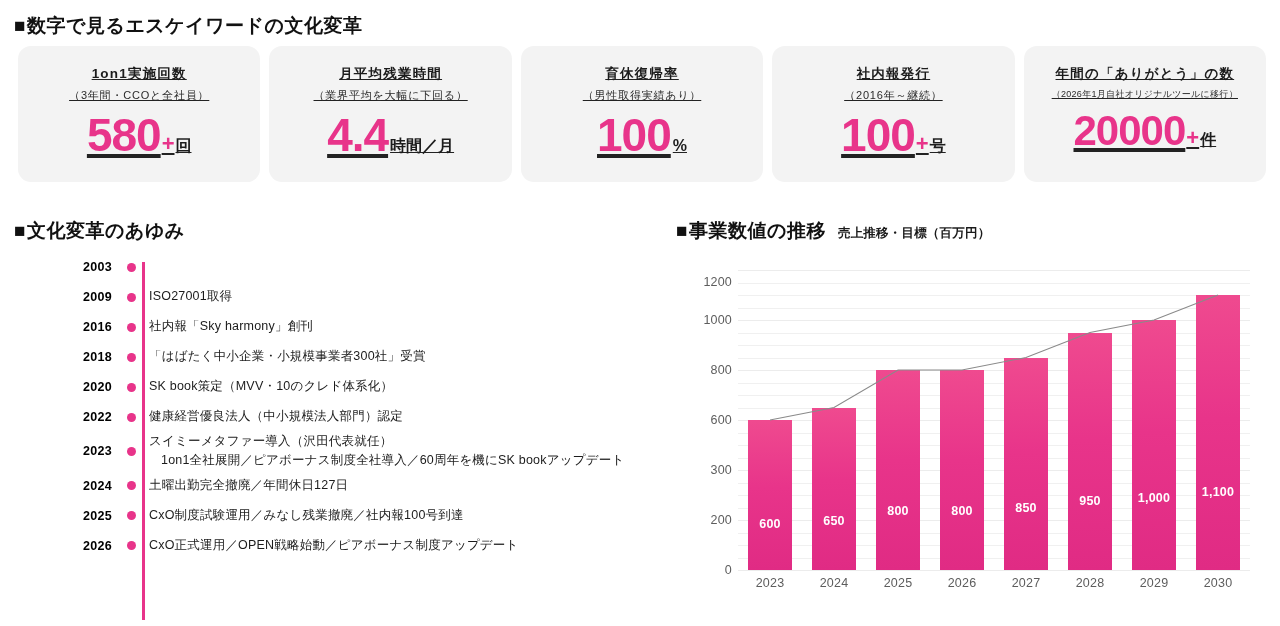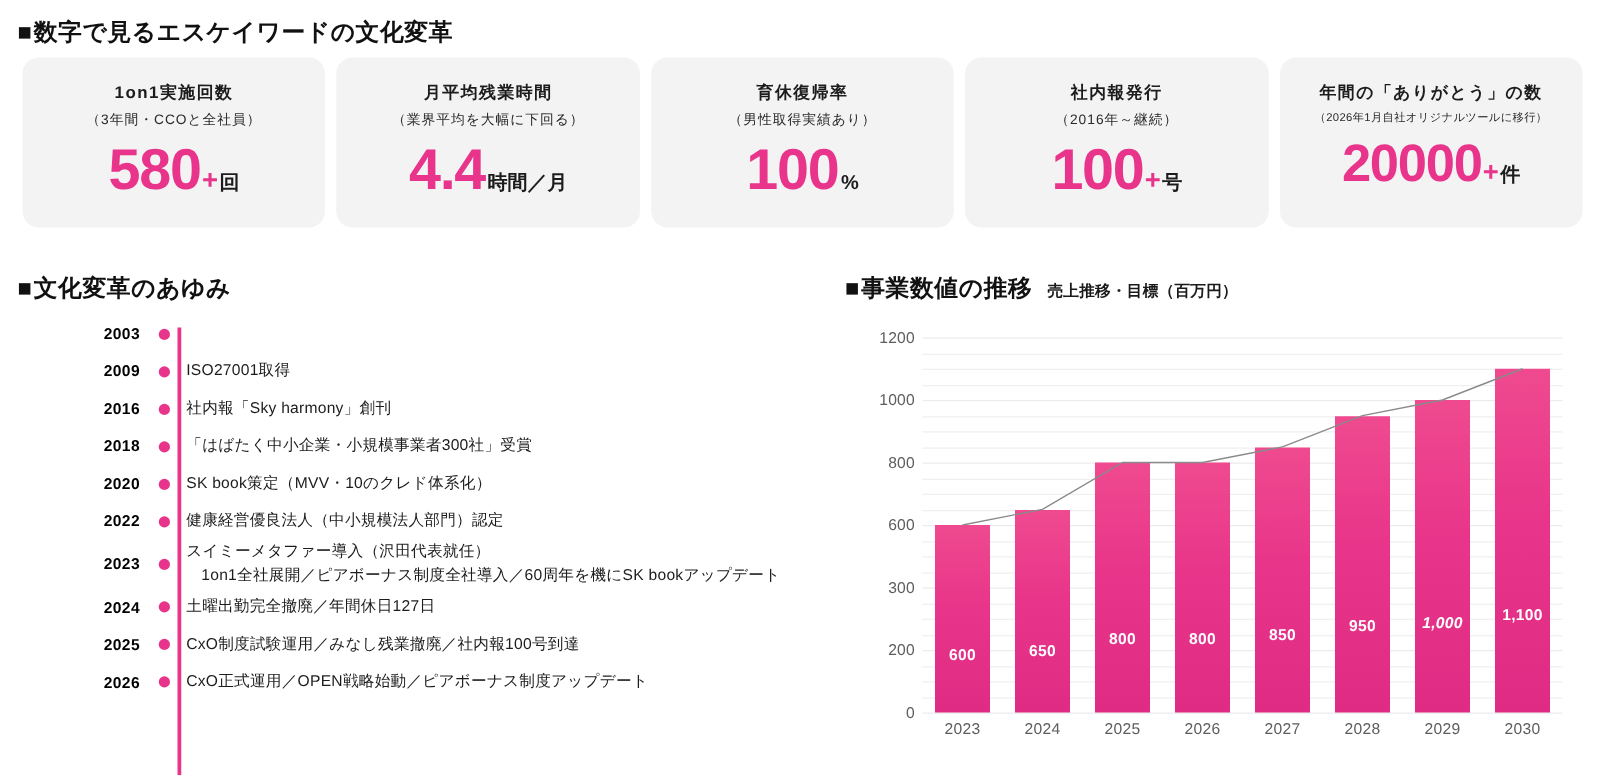--- a/index.html
+++ b/index.html
@@ -35,20 +35,21 @@
   #title-time   { left: 14px; top: 218px; }
   #title-chart  { left: 676px; top: 218px; }
 
   
   .cards {
     position: absolute;
     left: 18px; top: 46px;
     width: 1248px; height: 136px;
     display: flex;
     gap: 9px;
+    text-decoration: underline;
   }
   .card {
     flex: 1 1 0;
     background: #f3f3f3;
     border-radius: 13px;
     display: flex;
     flex-direction: column;
     align-items: center;
     justify-content: flex-start;
     padding-top: 19px;
@@ -392,21 +393,21 @@
   </div>
 
   <div class="chart-wrap">
     <div class="ylabels" id="ylabels">
         <span style="top: 300px;">0</span>
         <span style="top: 250px;">200</span>
         <span style="top: 200px;">300</span>
         <span style="top: 150px;">600</span>
         <span style="top: 100px;">800</span>
         <span style="top: 50px;">1000</span>
-        <span style="top: 0px;">1200</span>
+        <span style="top: 12px;">1200</span>
       </div>
     <div class="plot">
       <div class="gridlines" id="gridlines">
           <div class="g major" style="top: 300px;"></div>
           <div class="g" style="top: 287.5px;"></div>
           <div class="g" style="top: 275px;"></div>
           <div class="g" style="top: 262.5px;"></div>
           <div class="g major" style="top: 250px;"></div>
           <div class="g" style="top: 237.5px;"></div>
           <div class="g" style="top: 225px;"></div>
@@ -454,21 +455,21 @@
             <div class="bar" style="height: 212.5px;">
               <span class="val">850</span>
             </div>
           </div>
           <div class="barcell">
             <div class="bar" style="height: 237.5px;">
               <span class="val">950</span>
             </div>
           </div>
           <div class="barcell">
-            <div class="bar" style="height: 250px; font-style: italic;">
+            <div class="bar" style="height: 250px;">
               <span class="val">1,000</span>
             </div>
           </div>
           <div class="barcell">
             <div class="bar" style="height: 275px;">
               <span class="val">1,100</span>
             </div>
           </div>
         </div>
       <svg class="trend" id="trend" viewBox="0 0 512 300" preserveAspectRatio="none">

